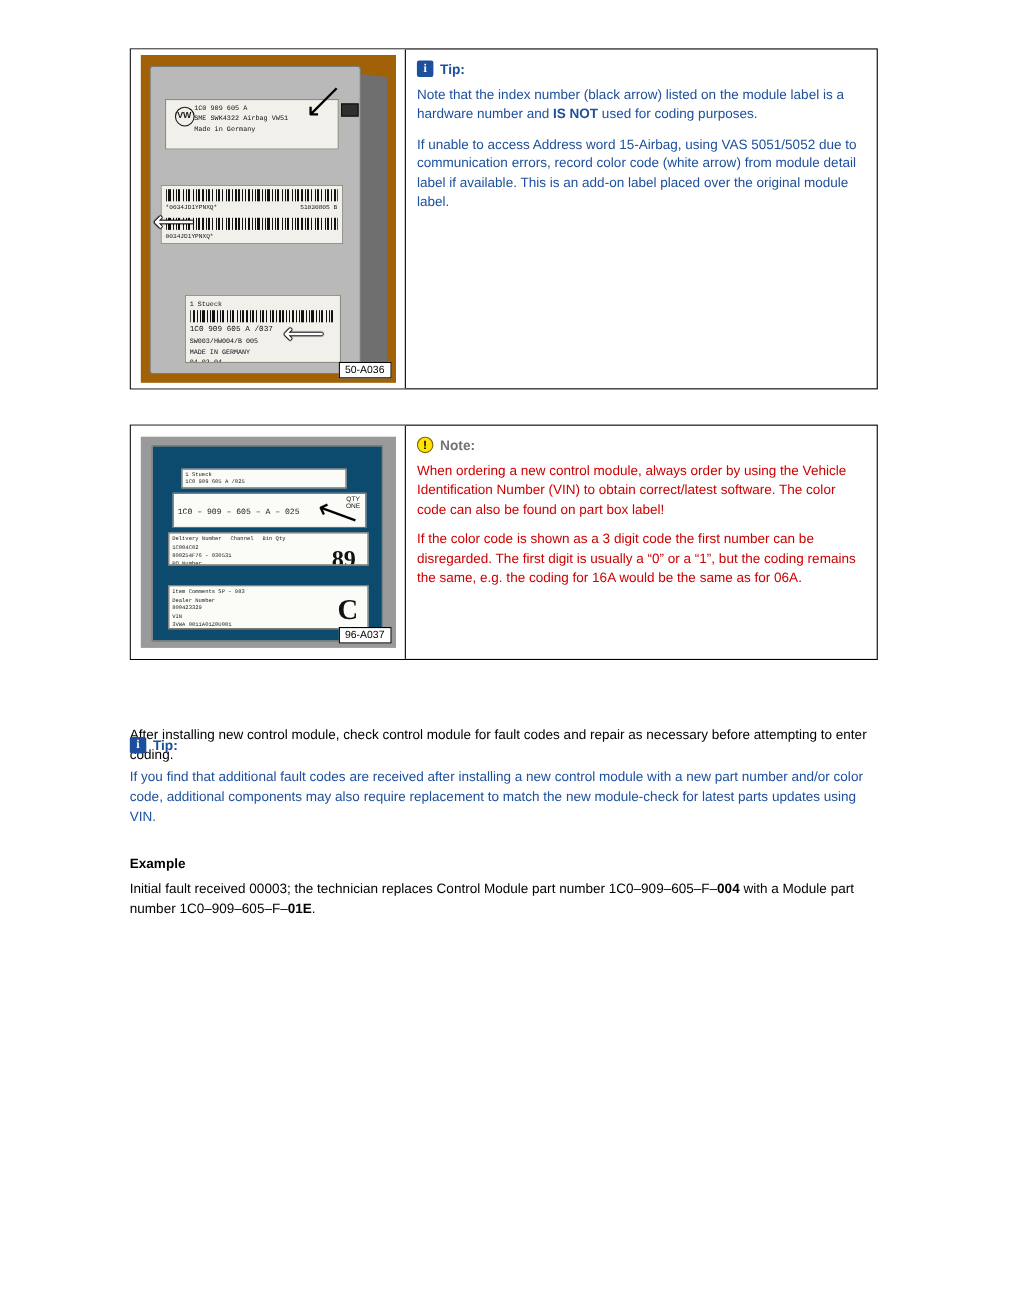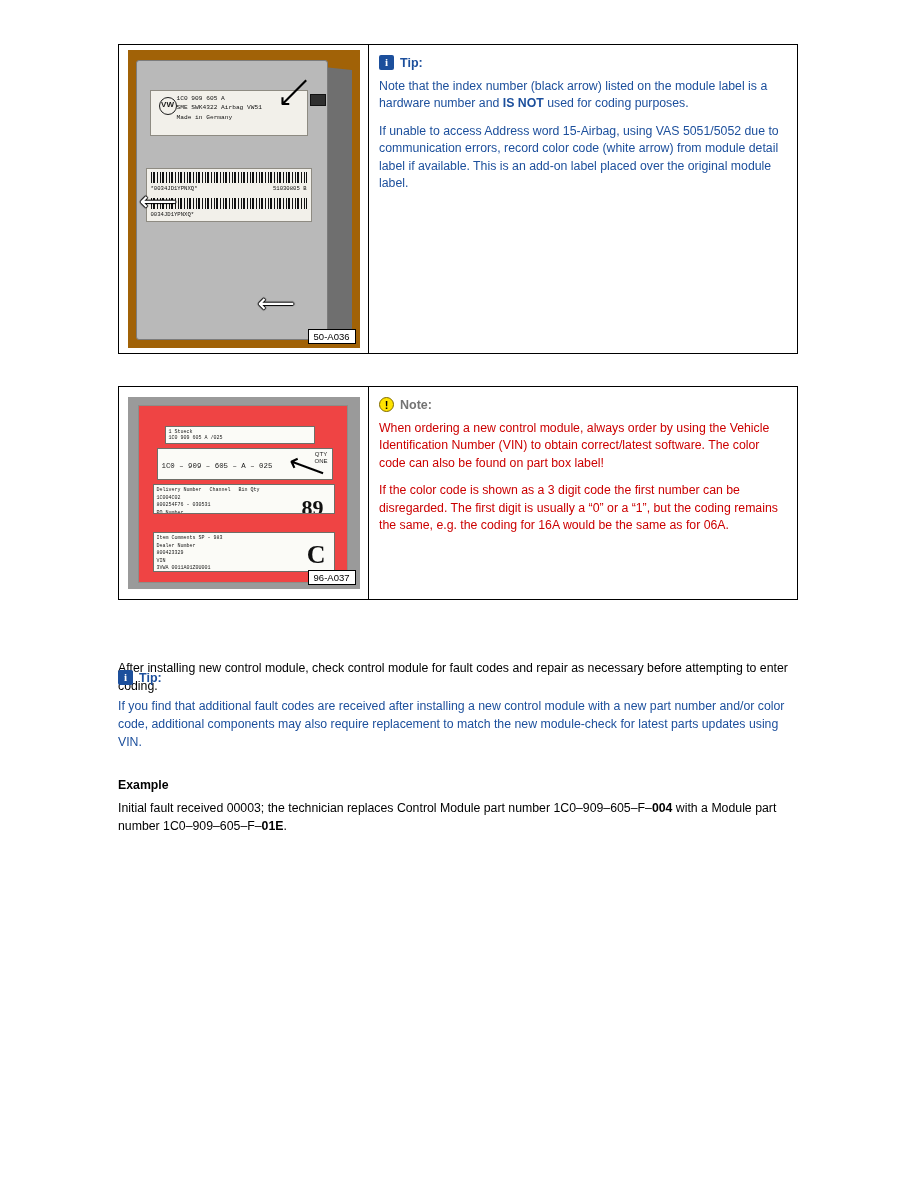--- a/index.html
+++ b/index.html
@@ -198,21 +198,21 @@
     padding: 1px 5px;
     color: #000;
   }
 
   
   .photo2 { width: 232px; height: 192px; background: #9a9a9a; }
   .p2-sheet {
     position: absolute;
     left: 10px; top: 8px;
     width: 208px; height: 176px;
-    background: #ef4444;
+    background: #0c4a6e;
     border: 1px solid #8d8d88;
   }
   .p2-lbl {
     position: absolute;
     background: #fbfbf7;
     border: 1px solid #6e6e68;
     font-family: "Liberation Mono", monospace;
     color: #1a1a1a;
     box-sizing: border-box;
     overflow: hidden;
@@ -256,20 +256,29 @@
         <div class="lbl lbl-mid">
           <div class="barcode"></div>
           <div style="display:flex;justify-content:space-between;">
             <span>*0034JD1YPNXQ*</span>
             <span>51030805 B</span>
           </div>
           <div class="barcode" style="margin-top:4px;"></div>
           <div>0034JD1YPNXQ*</div>
         </div>
 
+        <div class="lbl lbl-low">
+          <div>1 Stueck</div>
+          <div class="barcode"></div>
+          <div style="font-size:7px;">1C0 909 605 A /037</div>
+          <div>SW003/HW004/B 005</div>
+          <div>MADE IN GERMANY</div>
+          <div>04.02.04</div>
+
+        </div>
 
         <div class="arrow-black" style="left:148px; top:30px; transform:rotate(135deg);">⟶</div>
         <div style="position:absolute;left:182px;top:44px;width:14px;height:10px;background:#2f2f2f;border:1px solid #111;"></div>
         <div class="arrow-white" style="left:12px; top:138px;">⟵</div>
         <div class="arrow-white" style="left:130px; top:240px;">⟵</div>
 
         <div class="fig-id">50-A036</div>
       </div>
     </div>
 

